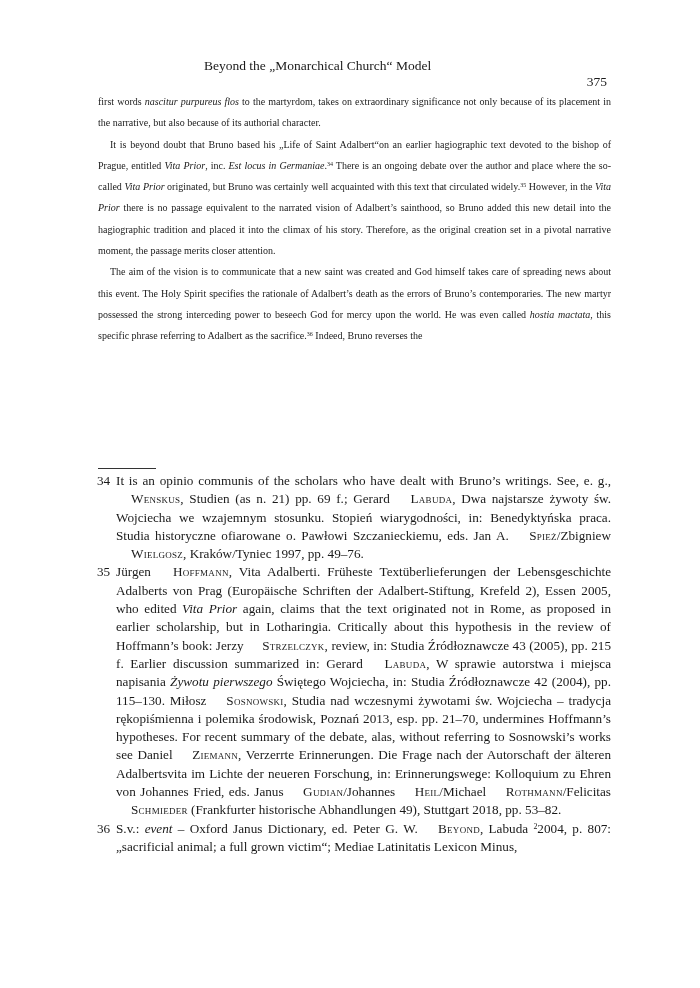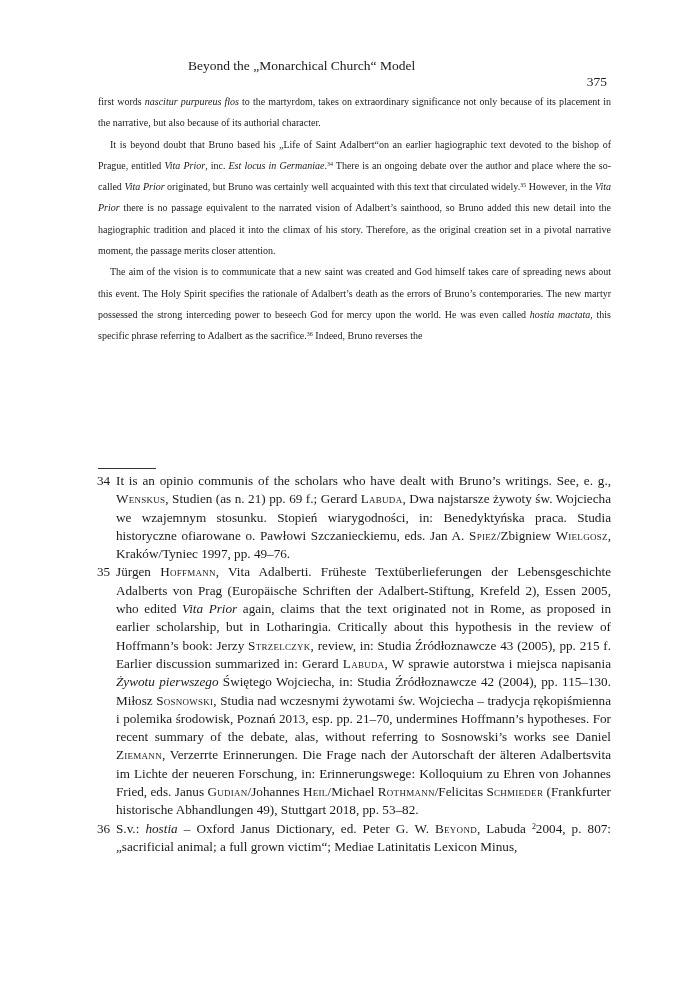--- a/index.html
+++ b/index.html
@@ -1,31 +1,31 @@
 <!DOCTYPE html>
 <html><head>
 <meta charset="utf-8">
 <style>
   html, body { margin:0; padding:0; background:#ffffff; }
   body { width:700px; height:988px; position:relative; overflow:hidden;
          font-family:"Liberation Serif","DejaVu Serif",serif; color:#1a1a1a; }
   .header { position:absolute; top:58px; left:98px; width:513px; height:20px; font-size:13.5px; }
-  .header .title { position:absolute; left:90px; top:0;font-family:Liberation Serif, serif; }
+  .header .title { position:absolute; left:106px; top:0;font-family:Liberation Serif, serif; }
   .header .pageno { position:absolute; right:4px; top:16px; }
   .body { position:absolute; top:91px; left:98px; width:513px; font-size:10px; line-height:21.3px;
           text-align:justify; }
   .body p { margin:0; }
   .body p.indent { text-indent:12px; }
   sup { font-size:0.6em; line-height:0; vertical-align:0.55em; }
   .rule { position:absolute; top:468px; left:98px; width:58px; height:0; border-top:1px solid #333; }
   .notes { position:absolute; top:472px; left:98px; width:513px; font-size:13.2px; line-height:18.3px;
            text-align:justify; }
   .note { position:relative; padding-left:18px; margin:0; }
   .note .num { position:absolute; left:-1px; top:0; }
-  .sc { font-variant:small-caps; letter-spacing:0.02em; }
+  .sc { font-variant:small-caps; letter-spacing:0.02em;margin-left:15px; }
   i { font-style:italic; }
 </style>
 </head>
 <body>
 
 <div class="header">
   <span class="title">Beyond the „Monarchical Church“ Model</span>
   <span class="pageno">375</span>
 </div>
 
@@ -33,14 +33,14 @@
   <p><span>first words </span><i>nascitur purpureus flos</i><span> to the martyrdom, takes on extraordinary significance not only because of its placement in the narrative, but also because of its authorial character.</span></p>
   <p class="indent"><span>It is beyond doubt that Bruno based his „Life of Saint Adalbert“on an earlier hagiographic text devoted to the bishop of Prague, entitled </span><i>Vita Prior</i><span>, inc. </span><i>Est locus in Germaniae</i><span>.</span><sup>34</sup><span> There is an ongoing debate over the author and place where the so-called </span><i>Vita Prior</i><span> originated, but Bruno was certainly well acquainted with this text that circulated widely.</span><sup>35</sup><span> However, in the </span><i>Vita Prior</i><span> there is no passage equivalent to the narrated vision of Adalbert’s sainthood, so Bruno added this new detail into the hagiographic tradition and placed it into the climax of his story. Therefore, as the original creation set in a pivotal narrative moment, the passage merits closer attention.</span></p>
   <p class="indent"><span>The aim of the vision is to communicate that a new saint was created and God himself takes care of spreading news about this event. The Holy Spirit specifies the rationale of Adalbert’s death as the errors of Bruno’s contemporaries. The new martyr possessed the strong interceding power to beseech God for mercy upon the world. He was even called </span><i>hostia mactata</i><span>, this specific phrase referring to Adalbert as the sacrifice.</span><sup>36</sup><span> Indeed, Bruno reverses the</span></p>
 </div>
 
 <div class="rule"></div>
 
 <div class="notes">
   <p class="note"><span class="num">34</span><span>It is an opinio communis of the scholars who have dealt with Bruno’s writings. See, e. g., </span><span class="sc">Wenskus</span><span>, Studien (as n. 21) pp. 69 f.; Gerard </span><span class="sc">Labuda</span><span>, Dwa najstarsze żywoty św. Wojciecha we wzajemnym stosunku. Stopień wiarygodności, in: Benedyktyńska praca. Studia historyczne ofiarowane o. Pawłowi Szczanieckiemu, eds. Jan A. </span><span class="sc">Spież</span><span>/Zbigniew </span><span class="sc">Wielgosz</span><span>, Kraków/Tyniec 1997, pp. 49–76.</span></p>
   <p class="note"><span class="num">35</span><span>Jürgen </span><span class="sc">Hoffmann</span><span>, Vita Adalberti. Früheste Textüberlieferungen der Lebensgeschichte Adalberts von Prag (Europäische Schriften der Adalbert-Stiftung, Krefeld 2), Essen 2005, who edited </span><i>Vita Prior</i><span> again, claims that the text originated not in Rome, as proposed in earlier scholarship, but in Lotharingia. Critically about this hypothesis in the review of Hoffmann’s book: Jerzy </span><span class="sc">Strzelczyk</span><span>, review, in: Studia Źródłoznawcze 43 (2005), pp. 215 f. Earlier discussion summarized in: Gerard </span><span class="sc">Labuda</span><span>, W sprawie autorstwa i miejsca napisania </span><i>Żywotu pierwszego</i><span> Świętego Wojciecha, in: Studia Źródłoznawcze 42 (2004), pp. 115–130. Miłosz </span><span class="sc">Sosnowski</span><span>, Studia nad wczesnymi żywotami św. Wojciecha – tradycja rękopiśmienna i polemika środowisk, Poznań 2013, esp. pp. 21–70, undermines Hoffmann’s hypotheses. For recent summary of the debate, alas, without referring to Sosnowski’s works see Daniel </span><span class="sc">Ziemann</span><span>, Verzerrte Erinnerungen. Die Frage nach der Autorschaft der älteren Adalbertsvita im Lichte der neueren Forschung, in: Erinnerungswege: Kolloquium zu Ehren von Johannes Fried, eds. Janus </span><span class="sc">Gudian</span><span>/Johannes </span><span class="sc">Heil</span><span>/Michael </span><span class="sc">Rothmann</span><span>/Felicitas </span><span class="sc">Schmieder</span><span> (Frankfurter historische Abhandlungen 49), Stuttgart 2018, pp. 53–82.</span></p>
-  <p class="note"><span class="num">36</span><span>S.v.: </span><i>hostia</i><span> – Oxford Janus Dictionary, ed. Peter G. W. </span><span class="sc">Beyond</span><span>, Labuda </span><sup>2</sup><span>2004, p. 807: „sacrificial animal; a full grown victim“; Mediae Latinitatis Lexicon Minus,</span></p>
+  <p class="note"><span class="num">36</span><span>S.v.: </span><i>event</i><span> – Oxford Janus Dictionary, ed. Peter G. W. </span><span class="sc">Beyond</span><span>, Labuda </span><sup>2</sup><span>2004, p. 807: „sacrificial animal; a full grown victim“; Mediae Latinitatis Lexicon Minus,</span></p>
 </div>
 
 </body></html>

